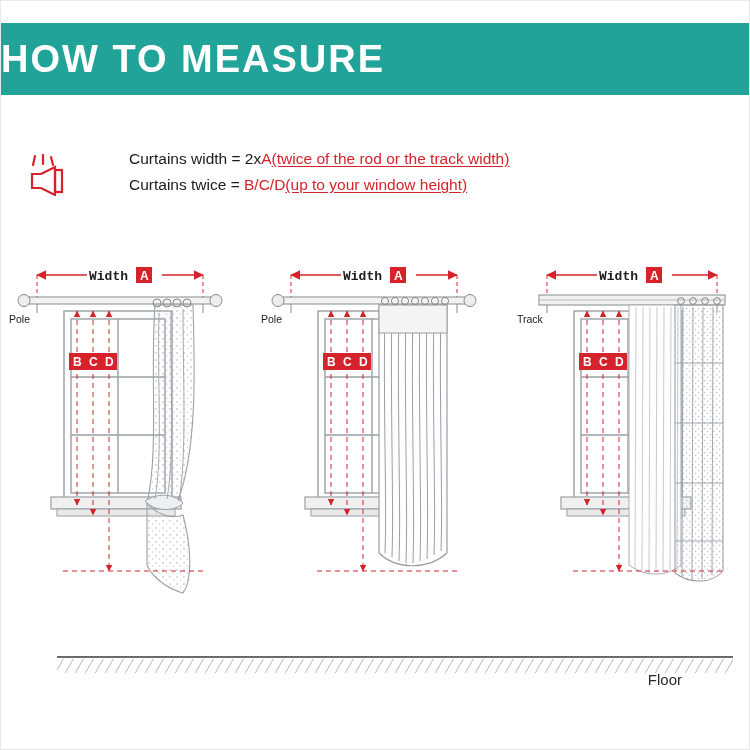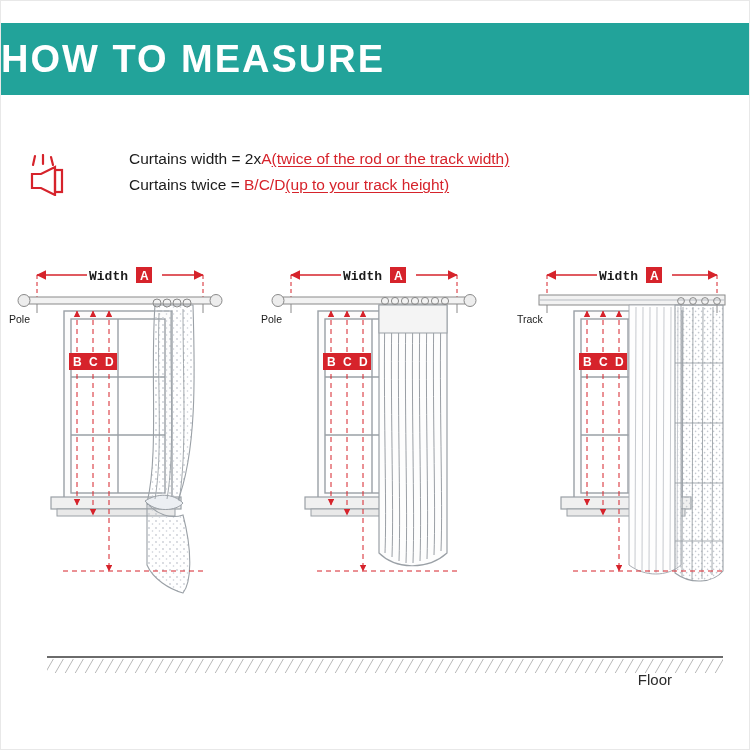--- a/index.html
+++ b/index.html
@@ -86,24 +86,25 @@
   }
   #panel-1 { left: 6px; }
   #panel-2 { left: 260px; }
   #panel-3 { left: 516px; }
 
   .panel svg { display: block; }
 
   
   #floor-wrap {
     position: absolute;
-    left: 8px;
+    left: 0;
     top: 630px;
     width: 685px;
     height: 70px;
+    padding-left: 18px;
   }
   #floor-label {
     position: absolute;
     right: 22px;
     top: 40px;
     font-size: 15px;
     color: #2b2b2b;
   }
   
 </style>
@@ -123,21 +124,21 @@
         <line x1="22" y1="3" x2="24" y2="11"></line>
       </g>
       <path d="M3 20 L3 34 L12 34 L26 41 L26 13 L12 20 Z" fill="none" stroke="#d6232b" stroke-width="2.2"></path>
       <rect x="26" y="16" width="7" height="22" fill="none" stroke="#d6232b" stroke-width="2.2"></rect>
     </svg>
     <div id="legend-lines">
       <div class="legend-line">
         <span>Curtains width = 2x</span><span class="red">A</span><span class="red ul">(twice of the rod or the track width)</span>
       </div>
       <div class="legend-line">
-        <span>Curtains twice = </span><span class="red">B/C/D</span><span class="red ul">(up to your track height)</span>
+        <span>Curtains twice = </span><span class="red">B/C/D</span><span class="red ul">(up to your window height)</span>
       </div>
     </div>
   </div>
 
   <div class="panel" id="panel-1">
     <svg width="230" height="345" viewBox="0 0 230 345">
       <defs>
         <marker id="ar-r1" markerWidth="7" markerHeight="7" refX="6" refY="3.2" orient="auto">
           <path d="M0,0 L6.5,3.2 L0,6.4 z" fill="#d6232b"></path>
         </marker>

